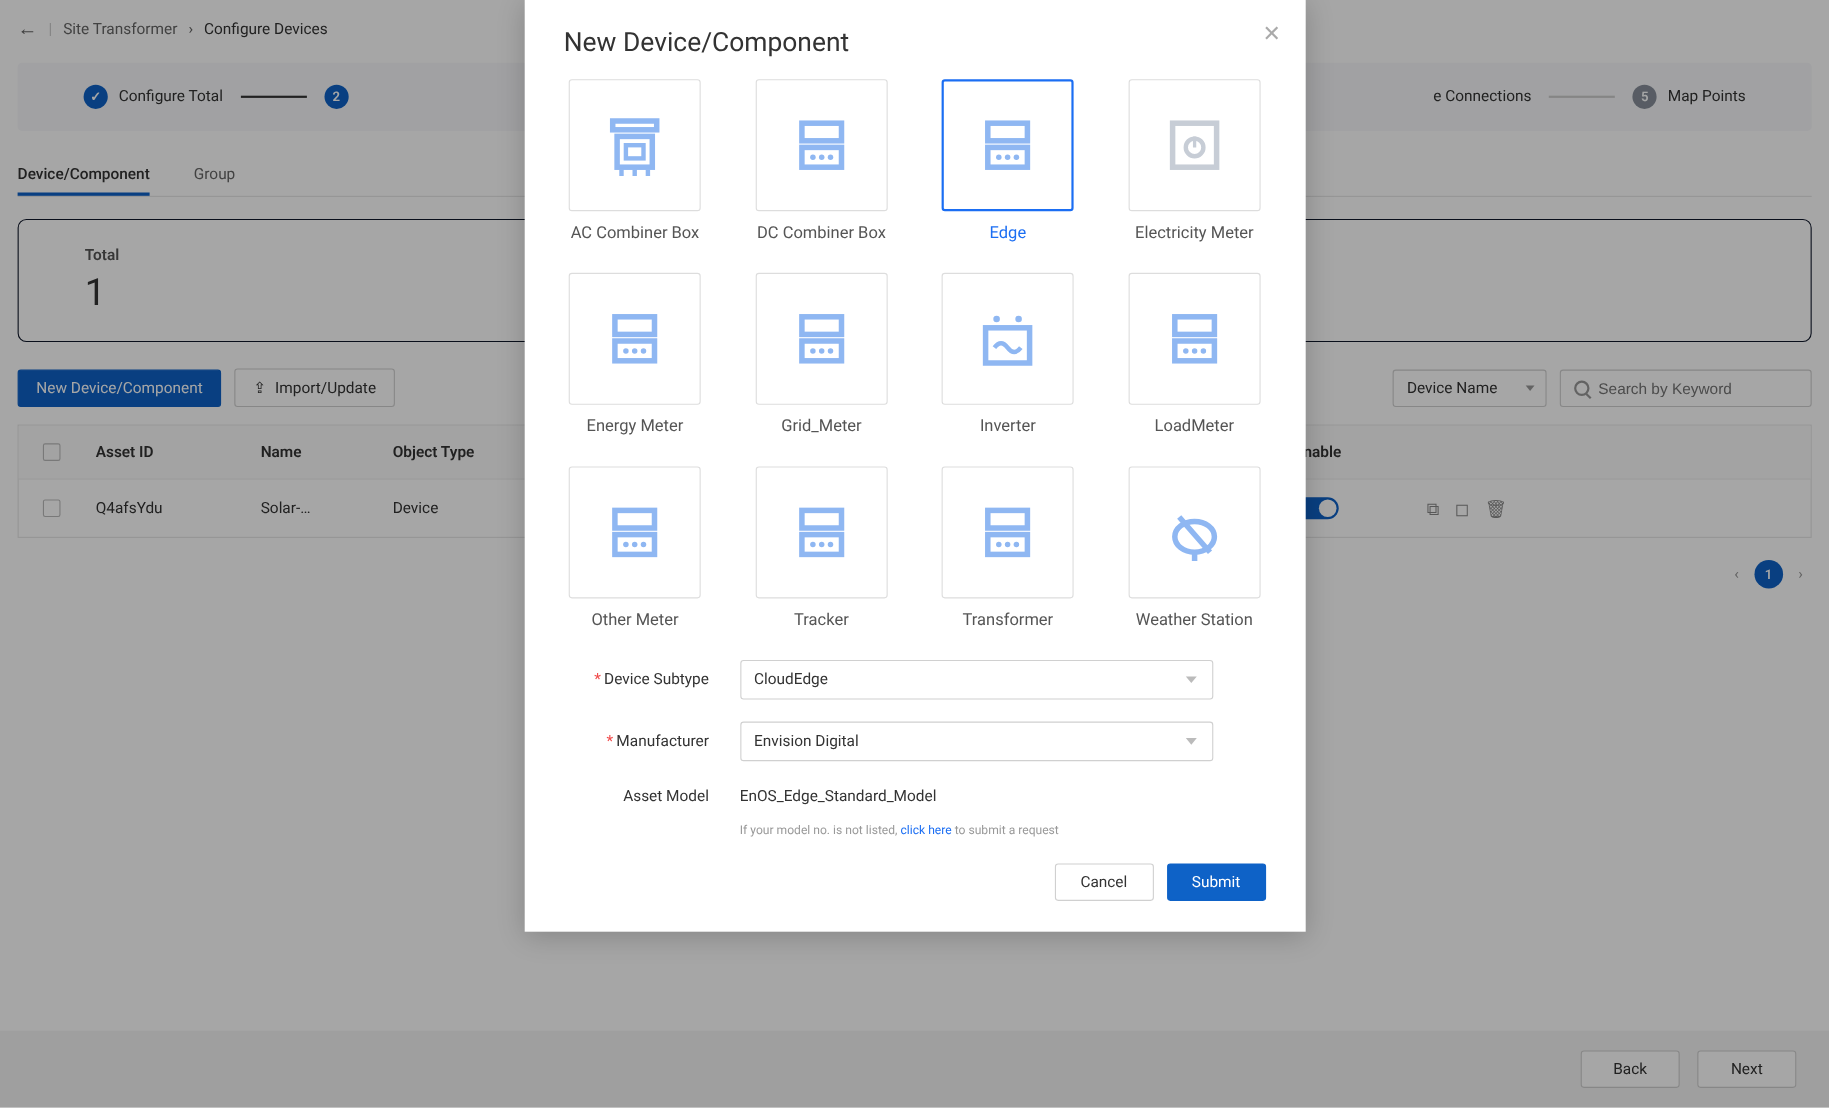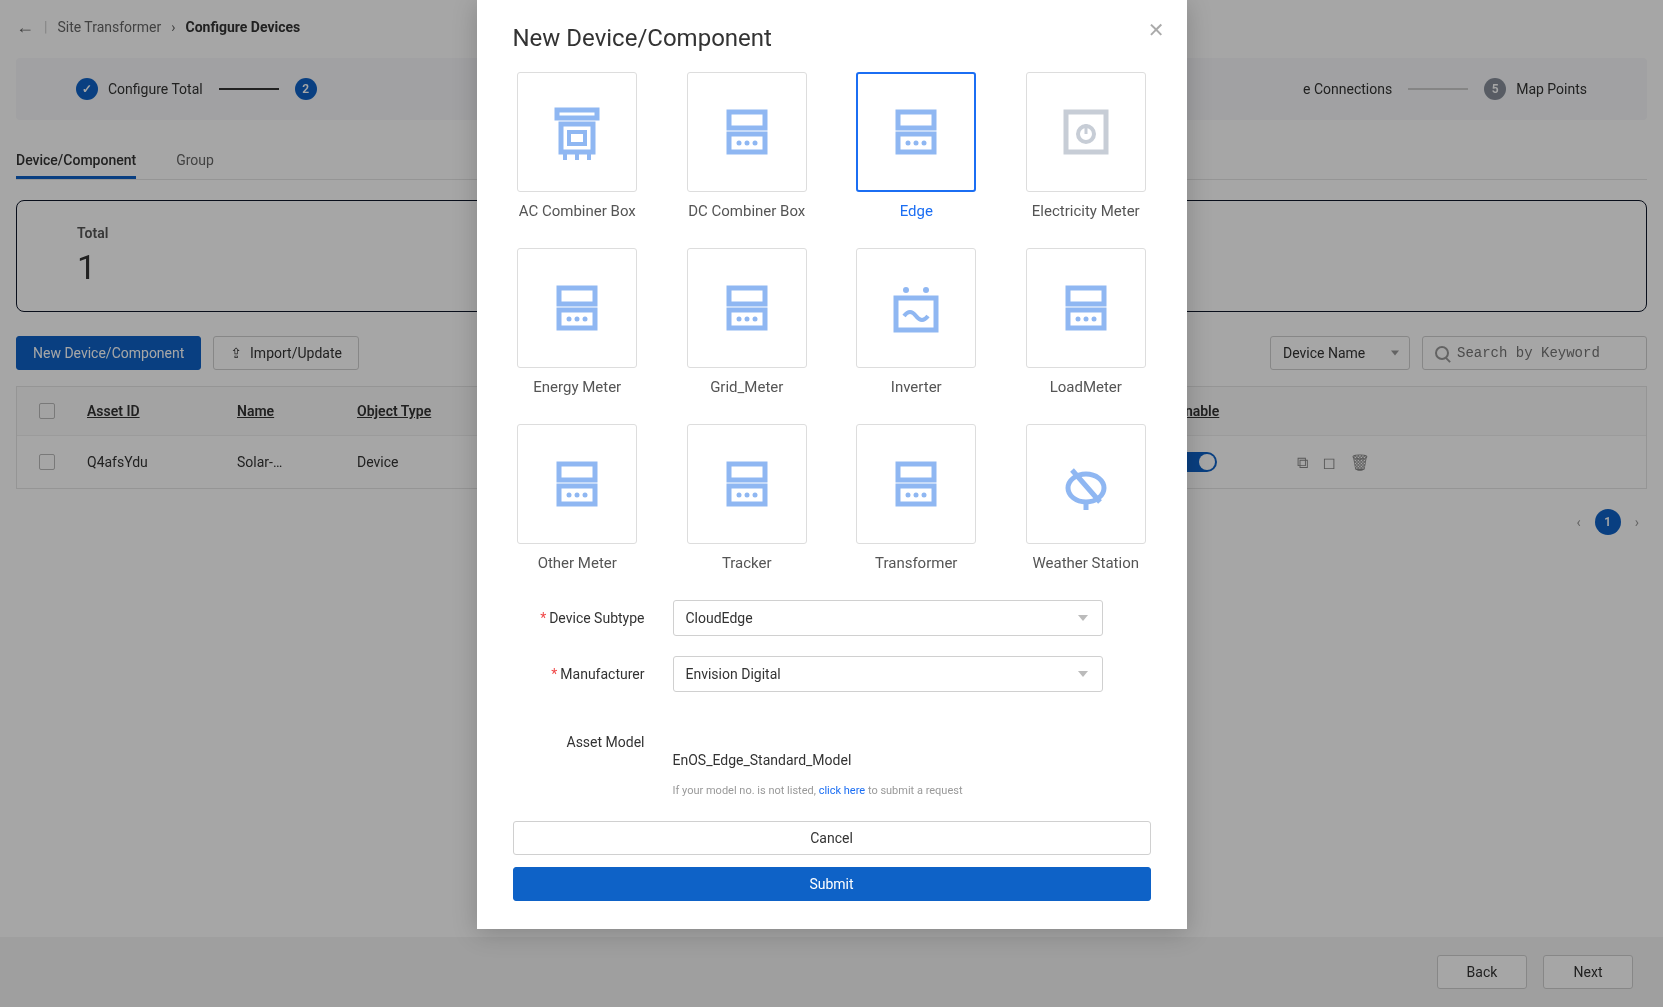--- a/index.html
+++ b/index.html
@@ -3,21 +3,21 @@
 <meta charset="utf-8">
 <style>
 * { box-sizing: border-box; margin: 0; padding: 0; }
 body { font-family: -apple-system, BlinkMacSystemFont, "Segoe UI", Roboto, Arial, sans-serif; background: #fff; color: #333; font-size: 14px; overflow: hidden; position: relative; width: 1663px; height: 1007px; }
 
 
 .bg-page { position: absolute; inset: 0; padding: 16px; }
 .breadcrumb { display: flex; align-items: center; gap: 10px; margin-bottom: 20px; color: #666; }
 .breadcrumb .arrow-back { font-size: 18px; cursor: pointer; }
 .breadcrumb .sep { color: #ccc; }
-.breadcrumb .current { font-weight: 700; color: #333; }
+.breadcrumb .current { font-weight: 400; color: #333; }
 
 .steps { display: flex; align-items: center; gap: 16px; background: #f7f8fa; padding: 20px 60px; margin-bottom: 24px; border-radius: 4px; }
 .step { display: flex; align-items: center; gap: 10px; color: #333; }
 .step .circle { width: 22px; height: 22px; border-radius: 50%; background: #878e9a; color: #fff; display: inline-flex; align-items: center; justify-content: center; font-size: 12px; font-weight:600;}
 .step.done .circle { background: #0e62c7; }
 .step.done .circle::after { content: "✓"; font-size:12px;}
 .step-line { flex: 0 0 60px; height: 2px; background: #ccc; }
 .step-line.active { background: #333; }
 
 .tabs { display: flex; gap: 40px; border-bottom: 1px solid #e5e5e5; margin-bottom: 20px; }
@@ -28,27 +28,27 @@
 .summary-item .label { color: #555; font-weight: 600; margin-bottom: 6px; }
 .summary-item .value { font-size: 34px; }
 
 .toolbar { display: flex; gap: 12px; align-items: center; margin-bottom: 16px; }
 .btn { padding: 8px 16px; border: 1px solid #d0d0d0; border-radius: 3px; cursor: pointer; background: #fff; display: inline-flex; align-items: center; gap: 8px; }
 .btn-primary { background: #0e62c7; color: #fff; border-color: #0e62c7; }
 .toolbar .spacer { flex: 1; }
 .select-small { border: 1px solid #d0d0d0; border-radius: 3px; padding: 8px 28px 8px 12px; position: relative; min-width: 140px; background:#fff;}
 .select-small::after { content: ""; position: absolute; right: 10px; top: 50%; width:0;height:0;border-left:4px solid transparent;border-right:4px solid transparent;border-top:5px solid #999; transform: translateY(-50%); }
 .search-box { border: 1px solid #d0d0d0; border-radius: 3px; padding: 8px 12px; min-width: 220px; display: flex; align-items: center; gap: 8px; background:#fff;}
-.search-box input { border: none; outline: none; flex: 1; font-size:14px; background:transparent;font-family:Liberation Mono, monospace;}
+.search-box input { border: none; outline: none; flex: 1; font-size:14px; background:transparent;}
 .search-icon { width: 14px; height: 14px; border: 2px solid #999; border-radius: 50%; position: relative; }
 .search-icon::after { content: ""; position: absolute; width: 2px; height: 6px; background: #999; bottom: -5px; right: -2px; transform: rotate(-45deg); }
 
 .table { border: 1px solid #e5e5e5; }
 .thead, .trow { display: grid; grid-template-columns: 60px 150px 120px 120px 520px 180px 120px 200px; align-items: center; padding: 16px 10px; }
-.thead { background: #fafafa; font-weight: 600; color:#333;text-decoration:underline; }
+.thead { background: #fafafa; font-weight: 600; color:#333; }
 .trow { border-top: 1px solid #eee; }
 .checkbox { width: 16px; height: 16px; border: 1px solid #bbb; border-radius: 2px; margin-left: 12px; }
 .toggle { width: 40px; height: 20px; background: #0e62c7; border-radius: 10px; position: relative; }
 .toggle::after { content: ""; width: 16px; height: 16px; background: #fff; border-radius: 50%; position: absolute; top: 2px; right: 2px; }
 .row-actions { display: flex; gap: 14px; color: #888; font-size: 16px; }
 .filter-icon { margin-left: 8px; color:#aaa; font-size:12px;}
 
 .pagination { display: flex; justify-content: flex-end; align-items: center; gap: 14px; padding: 20px 8px; color: #999; }
 .page-num { width: 26px; height: 26px; background: #0e62c7; color: #fff; border-radius: 50%; display: inline-flex; align-items: center; justify-content: center; font-size:12px;font-weight:600;}
 
@@ -66,25 +66,25 @@
 .device-card.selected .device-icon-box { border: 2px solid #1b6ef3; }
 .device-card.selected .device-label { color: #1b6ef3; }
 .device-label { color: #555; font-size: 15px; }
 
 .form-row { display: flex; align-items: center; margin-bottom: 20px; }
 .form-label { width: 160px; text-align: right; padding-right: 28px; color: #333; }
 .form-label .req { color: #f04848; margin-right: 3px; }
 .form-select { flex: 0 0 430px; border: 1px solid #d0d0d0; border-radius: 3px; padding: 9px 12px; position: relative; background:#fff;}
 .form-select.focused { border-color: #1b6ef3; box-shadow: 0 0 0 2px rgba(27,110,243,0.15); }
 .form-select::after { content: ""; position: absolute; right: 14px; top: 50%; width:0;height:0;border-left:5px solid transparent;border-right:5px solid transparent;border-top:6px solid #bbb; transform: translateY(-50%); }
-.form-static { padding: 4px 0; margin-top: 36px; }
+.form-static { padding: 4px 0; }
 .form-hint { font-size: 11px; color: #999; margin-left: 160px; margin-top: -8px; margin-bottom: 24px;}
 .form-hint a { color: #1b6ef3; text-decoration: none; }
 
-.modal-footer { display: flex; justify-content: flex-end; gap: 12px; margin-top: 10px; flex-direction: column;}
+.modal-footer { display: flex; justify-content: flex-end; gap: 12px; margin-top: 10px;}
 .modal-footer .btn { min-width: 90px; justify-content: center; }
 
 
 .dev-svg { width: 60px; height: 60px; }
 </style>
 </head>
 <body>
 
 <div class="bg-page">
   <div class="breadcrumb">

